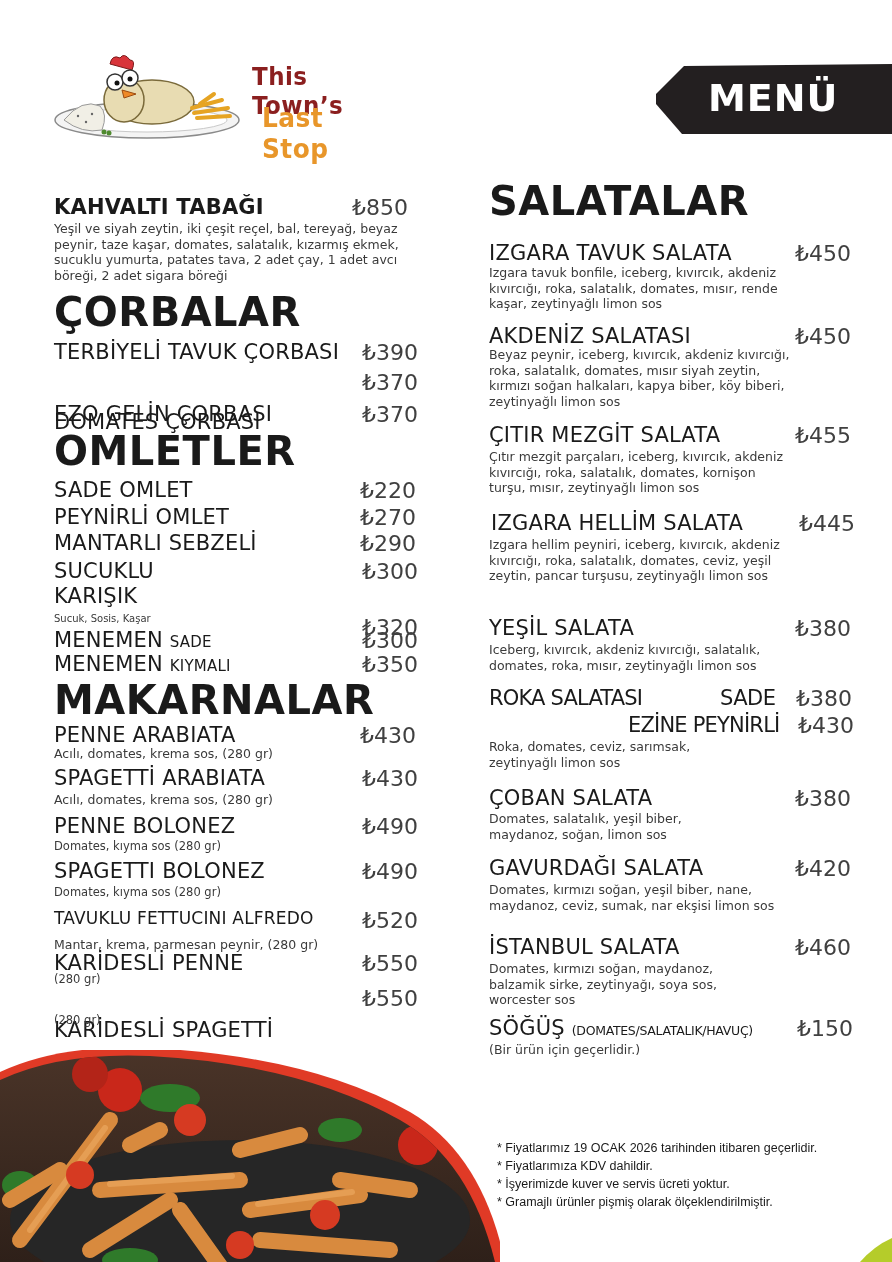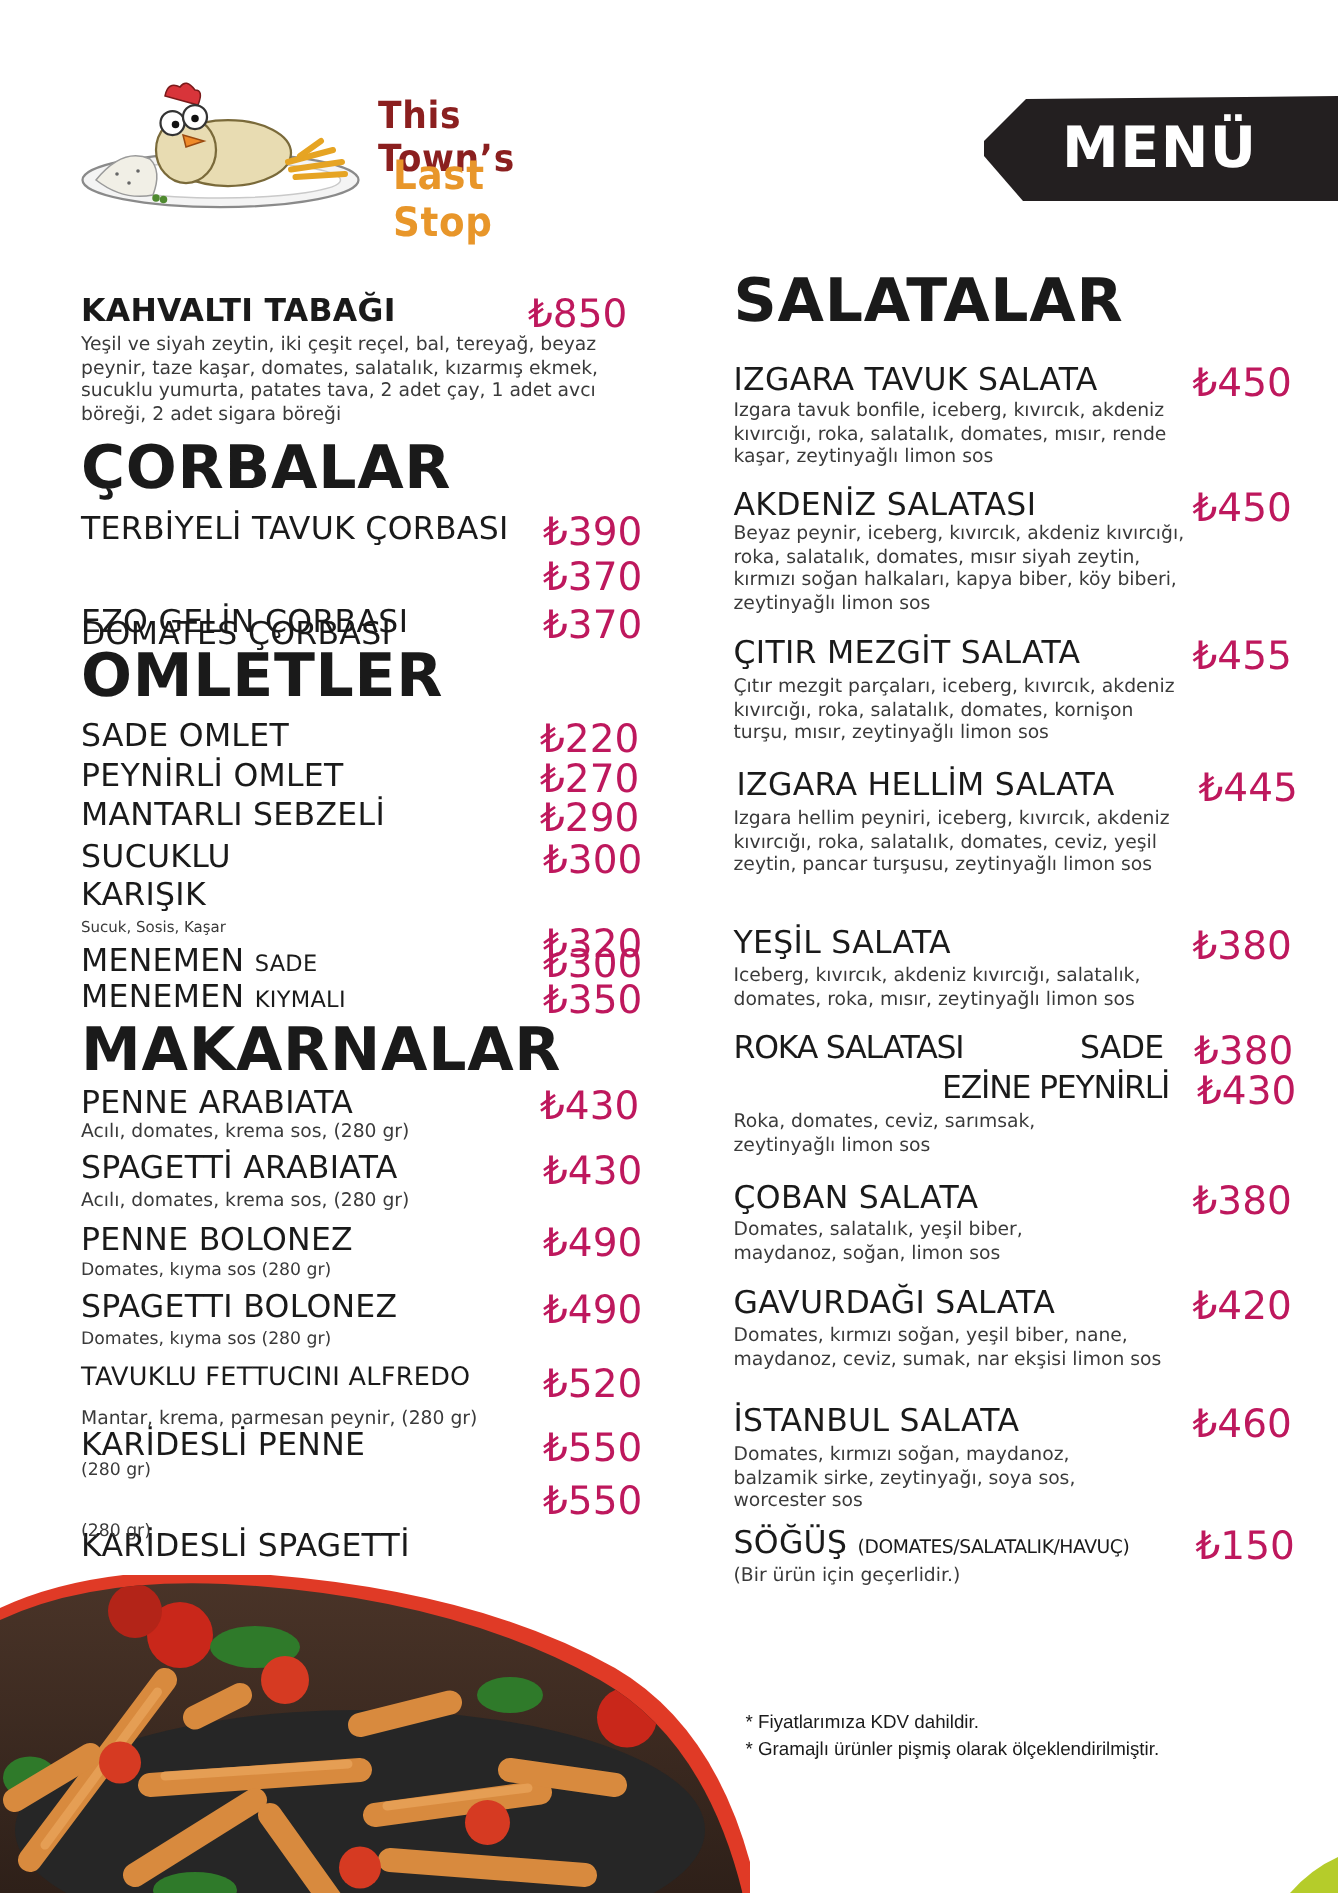--- a/index.html
+++ b/index.html
@@ -13,21 +13,21 @@
   .logo-line2 { position:absolute; left:210px; top:52px; font-family:"DejaVu Sans", sans-serif; font-size:27px; color:#e8962a; letter-spacing:0.5px; font-weight:bold; transform:scaleX(0.92); transform-origin:left; }
 
   .menu-banner { position:absolute; left:656px; top:64px; width:236px; height:70px; }
   .menu-banner svg { position:absolute; left:0; top:0; }
   .menu-banner span { position:absolute; left:52px; top:12px; font-family:"DejaVu Sans", sans-serif; font-weight:bold; font-size:38px; color:#ffffff; letter-spacing:1px; }
 
   .abs { position:absolute; white-space:nowrap; }
   .sec-title { font-family:"DejaVu Sans", sans-serif; font-weight:bold; font-size:40px; color:#1a1a1a; letter-spacing:0.5px; }
   .item-name { font-family:"DejaVu Sans", sans-serif; font-size:21px; color:#1a1a1a; letter-spacing:0.2px; }
   .item-name.bold { font-weight:bold; }
-  .price { font-family:"DejaVu Sans", sans-serif; font-size:26px; color:#be185d; }
+  .price { font-family:"DejaVu Sans", sans-serif; font-size:22px; color:#404040; }
   .desc { font-family:"DejaVu Sans", sans-serif; font-size:12.5px; color:#3a3a3a; line-height:15.5px; white-space:normal; }
   .small-caps { font-size:15px; }
 
   
   .food-photo { position:absolute; left:0; top:1050px; width:500px; height:212px; }
 
   .notes { position:absolute; left:497px; top:1139px; font-family:"Liberation Sans", sans-serif; font-size:12.5px; color:#1a1a1a; line-height:18px; }
   .accent-corner { position:absolute; right:0; bottom:0; width:40px; height:24px; }
 </style>
 </head>
@@ -234,19 +234,21 @@
     <g fill="#d63a22">
       <circle cx="190" cy="70" r="16"></circle>
       <circle cx="80" cy="125" r="14"></circle>
       <circle cx="325" cy="165" r="15"></circle>
       <circle cx="240" cy="195" r="14"></circle>
     </g>
   </g>
 </svg>
 
 <div class="notes">
+  <div>* Fiyatlarımız 19 OCAK 2026 tarihinden itibaren geçerlidir.</div>
   <div>* Fiyatlarımıza KDV dahildir.</div>
+  <div>* İşyerimizde kuver ve servis ücreti yoktur.</div>
   <div>* Gramajlı ürünler pişmiş olarak ölçeklendirilmiştir.</div>
 </div>
 
 <svg class="accent-corner" viewBox="0 0 40 24" width="40" height="24">
   <path d="M40 0 L 40 24 L 8 24 Q 22 8 40 0 Z" fill="#b5cc2a"></path>
 </svg>
 
 </body></html>

